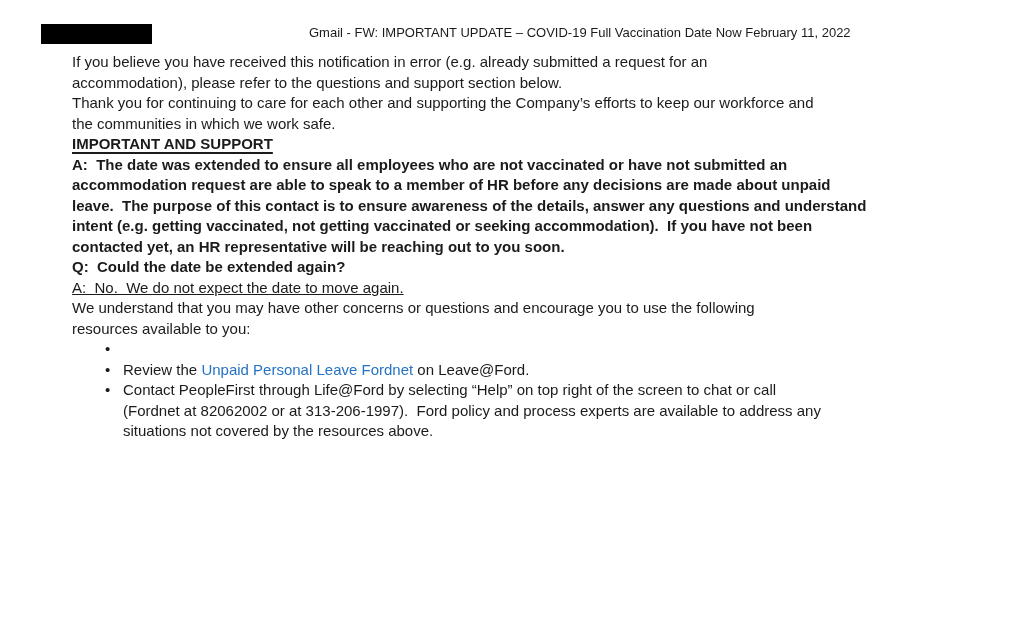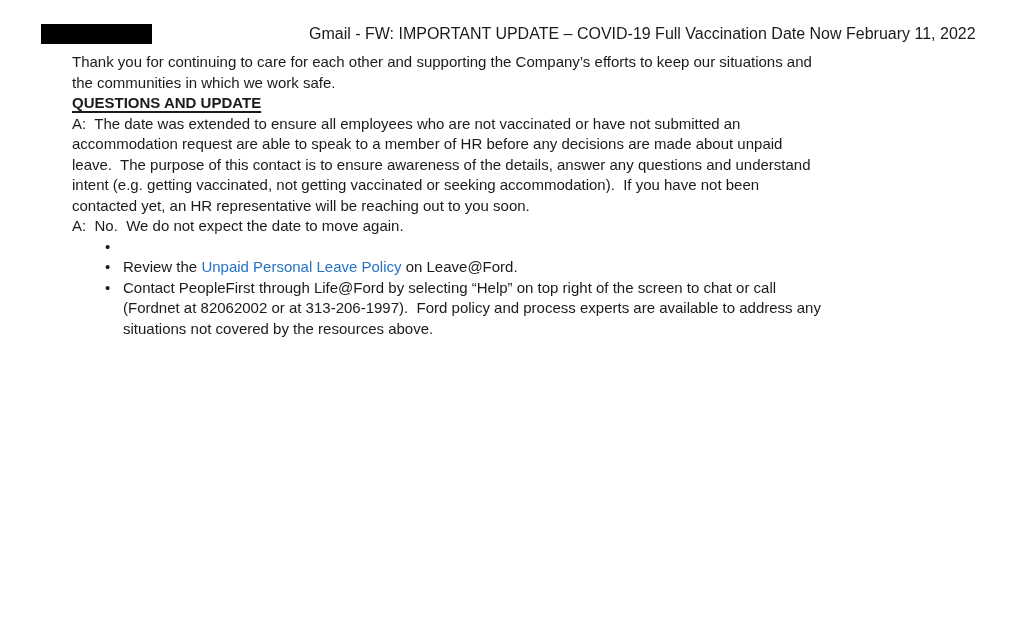--- a/index.html
+++ b/index.html
@@ -17,21 +17,21 @@
     left: 41px;
     top: 24px;
     width: 111px;
     height: 20px;
     background: var(--redaction-color, #000000);
   }
   .print-header {
     position: absolute;
     left: 309px;
     top: 25px;
-    font-size: 16px;
+    font-size: 13px;
     color: var(--text-color, #1b1b1b);
     white-space: nowrap;
   }
   .doc-body {
     position: absolute;
     left: 72px;
     top: 52px;
     width: 900px;
     font-size: 15px;
     line-height: 20.5px;
@@ -44,23 +44,23 @@
   .p2 { margin-top: 49px; }
   .heading {
     margin-top: 30px;
     font-size: 15px;
     font-weight: bold;
     text-decoration: underline;
     text-decoration-thickness: 1.5px;
     text-underline-offset: 3px;
   }
   .q { font-weight: bold; white-space: pre-wrap; }
-  .a1 { margin-top: 14px; }
+  .a1 { margin-top: 14px; font-weight: bold; }
   .q2 { margin-top: 39px; }
-  .a2 { margin-top: 10px; }
+  .a2 { margin-top: 10px; text-decoration: underline; }
   .p3 { margin-top: 16px; }
   .bullets {
     list-style: none;
     margin: 0 0 0 33px;
     padding: 0;
   }
   .bullets li { display: flex; }
   .marker {
     flex: 0 0 18px;
     width: 18px;
@@ -76,44 +76,49 @@
 <body>
 
 <div class="page">
 
   <div class="redaction"></div>
 
   <div class="print-header">Gmail - FW: IMPORTANT UPDATE – COVID-19 Full Vaccination Date Now February 11, 2022</div>
 
   <div class="doc-body">
 
+    <p class="para">If you believe you have received this notification in error (e.g. already submitted a request for an
+accommodation), please refer to the questions and support section below.</p>
 
-    <p class="para p2">Thank you for continuing to care for each other and supporting the Company’s efforts to keep our situations and
+    <p class="para p2">Thank you for continuing to care for each other and supporting the Company’s efforts to keep our workforce and
 the communities in which we work safe.</p>
 
-    <h2 class="heading">QUESTIONS AND UPDATE</h2>
+    <h2 class="heading">IMPORTANT AND SUPPORT</h2>
 
 
     <p class="para a1">A:  The date was extended to ensure all employees who are not vaccinated or have not submitted an
 accommodation request are able to speak to a member of HR before any decisions are made about unpaid
 leave.  The purpose of this contact is to ensure awareness of the details, answer any questions and understand
 intent (e.g. getting vaccinated, not getting vaccinated or seeking accommodation).  If you have not been
 contacted yet, an HR representative will be reaching out to you soon.</p>
 
+    <p class="q q2">Q:  Could the date be extended again?</p>
 
     <p class="para a2">A:  No.  We do not expect the date to move again.</p>
 
+    <p class="para p3">We understand that you may have other concerns or questions and encourage you to use the following
+resources available to you:</p>
 
     <ul class="bullets">
       <li>
         <span class="marker">•</span>
       </li>
       <li>
         <span class="marker">•</span>
-        <span class="li-text"><span>Review the </span><a class="link">Unpaid Personal Leave Policy</a><span> on Leave@Ford.</span></span>
+        <span class="li-text"><span>Review the </span><a class="link">Unpaid Personal Leave Fordnet</a><span> on Leave@Ford.</span></span>
       </li>
       <li>
         <span class="marker">•</span>
         <span class="li-text">Contact PeopleFirst through Life@Ford by selecting “Help” on top right of the screen to chat or call
 (Fordnet at 82062002 or at 313-206-1997).  Ford policy and process experts are available to address any
 situations not covered by the resources above.</span>
       </li>
     </ul>
 
   </div>

